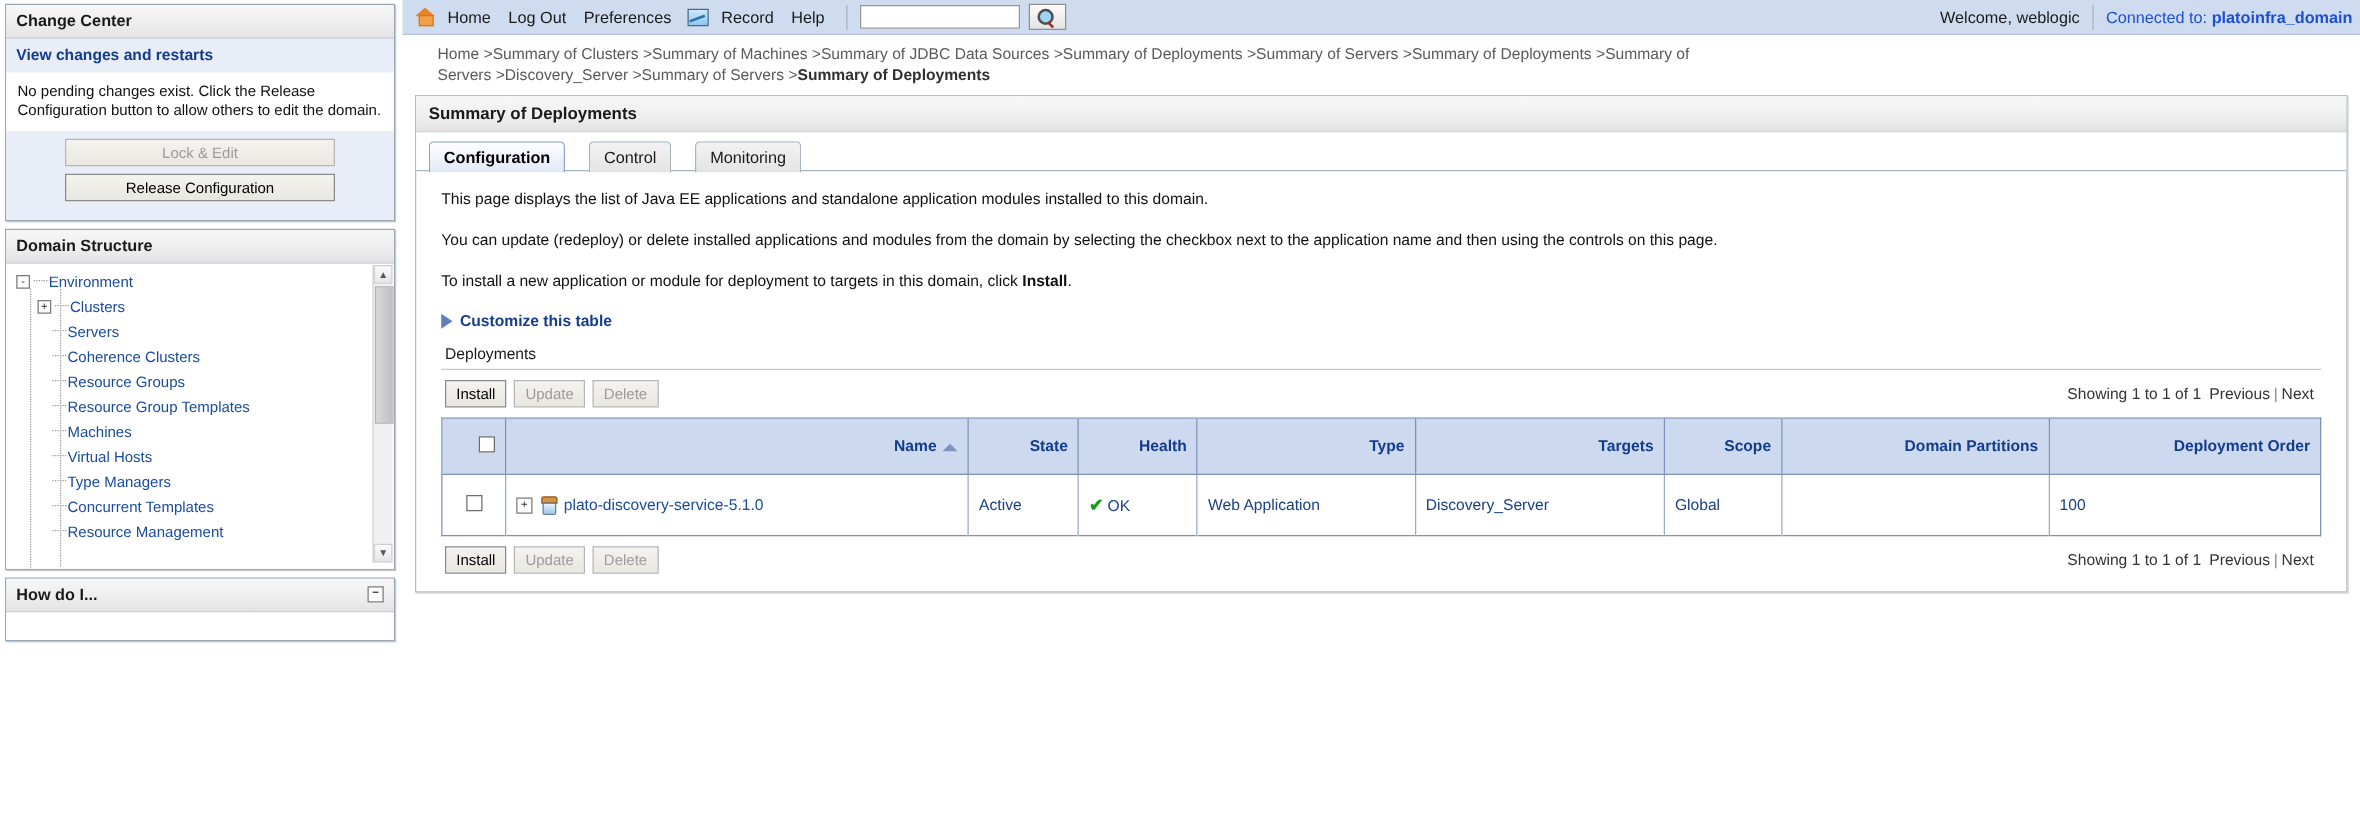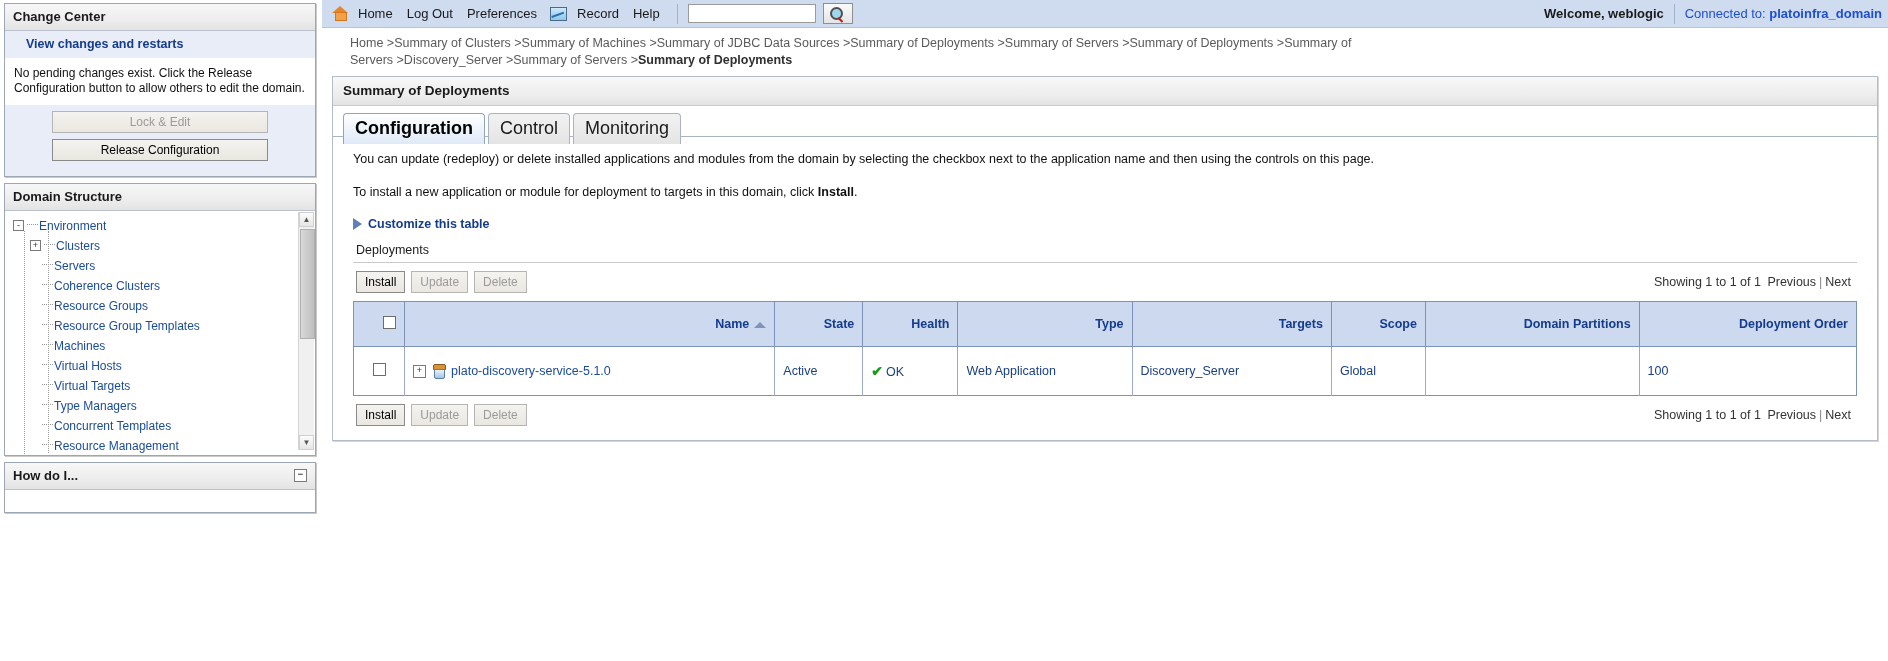--- a/index.html
+++ b/index.html
@@ -39,21 +39,21 @@
     color: #1a1a1a;
     padding: 5px 8px 6px 8px;
     background: linear-gradient(to bottom, #f7f7f7 0%, #ededed 60%, #e3e3e3 100%);
     border-bottom: 1px solid #b9c2cc;
   }
 
   
   #change-center { margin-top: 3px; }
   .cc-link-row {
     background: #e8edf8;
-    padding: 6px 8px 7px 21px;
+    padding: 6px 8px 7px 8px;
     border-bottom: 1px solid #ffffff;
   }
   .cc-link {
     color: #143c8c;
     font-weight: bold;
     font-size: 12.5px;
     text-decoration: none;
     cursor: pointer;
   }
   .cc-body {
@@ -286,21 +286,21 @@
     content: "";
     position: absolute;
     left: 7px; top: 8px;
     width: 6px; height: 0;
     border-top: 2px solid #b32020;
     transform: rotate(45deg);
     transform-origin: left top;
   }
   #topbar .spacer { flex: 1; }
   .welcome {
-    font-weight: bold;
+    font-weight: normal;
     font-size: 13px;
     color: #1a1a1a;
     white-space: nowrap;
   }
   .connected {
     font-size: 13px;
     color: #1d4ed8;
     white-space: nowrap;
   }
   .connected b { font-weight: bold; }
@@ -341,28 +341,28 @@
   
   #tabs {
     padding: 6px 0 0 10px;
     border-bottom: 1px solid #a9b4c2;
     background: #ffffff;
     height: 24px;
     position: relative;
   }
   .tab {
     display: inline-block;
-    font-size: 18px;
+    font-size: 13px;
     padding: 4px 11px 5px 11px;
     border: 1px solid #a9b4c2;
     border-bottom: none;
     border-radius: 4px 4px 0 0;
     background: linear-gradient(to bottom,#f2f2f2,#e4e4e4);
     color: #1a1a1a;
-    margin-right: 3px;
+    margin-right: 19px;
     cursor: pointer;
     position: relative;
     top: 1px;
   }
   .tab.active {
     font-weight: bold;
     background: linear-gradient(to bottom,#ffffff,#dfe9f7);
     border-color: #8fa4c4;
     color: #000;
   }
@@ -574,23 +574,20 @@
         </div>
 
         <div class="tnode child">
           <span class="dashes"></span><a>Machines</a>
         </div>
 
         <div class="tnode child">
           <span class="dashes"></span><a>Virtual Hosts</a>
         </div>
 
-        <div class="tnode child">
-          <span class="dashes"></span><a>Virtual Targets</a>
-        </div>
 
         <div class="tnode child">
           <span class="dashes"></span><a>Type Managers</a>
         </div>
 
         <div class="tnode child">
           <span class="dashes"></span><a>Concurrent Templates</a>
         </div>
 
         <div class="tnode child">
@@ -646,20 +643,21 @@
     </div>
 
     <div id="content-panel">
       <div id="page-title">Summary of Deployments</div>
 
       <div id="tabs">
         <span class="tab active">Configuration</span><span class="tab">Control</span><span class="tab">Monitoring</span>
       </div>
 
       <div id="content-body">
+        <p>This page displays the list of Java EE applications and standalone application modules installed to this domain.</p>
         <p>You can update (redeploy) or delete installed applications and modules from the domain by selecting the checkbox next to the application name and then using the controls on this page.</p>
         <p><span>To install a new application or module for deployment to targets in this domain, click </span><b>Install</b><span>.</span></p>
 
         <div class="customize-row">
           <span class="tri"></span>
           <a class="customize-link">Customize this table</a>
         </div>
 
         <div class="table-caption">Deployments</div>
 

